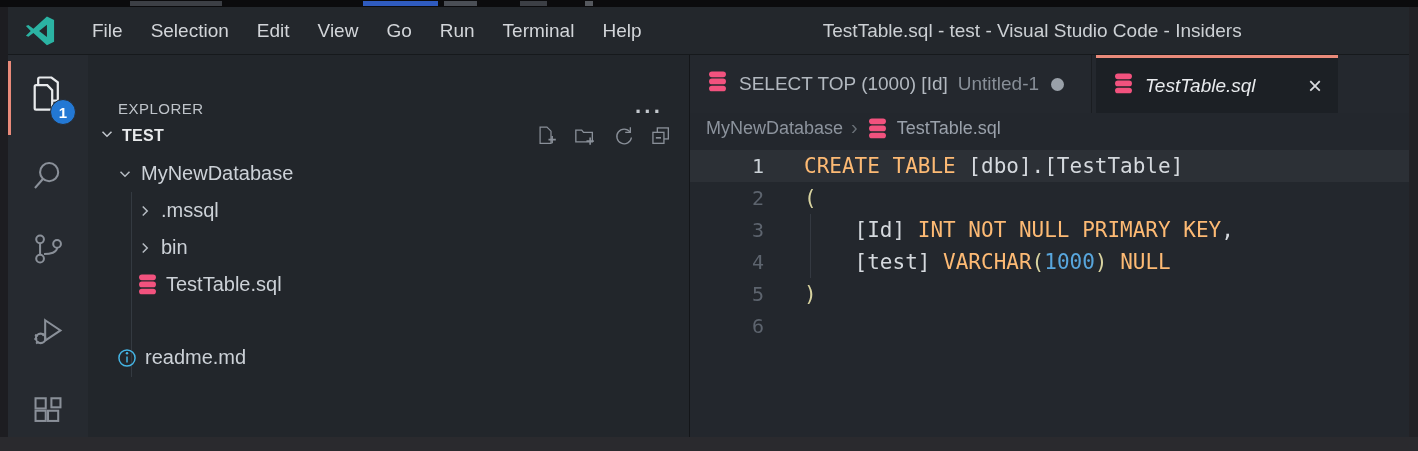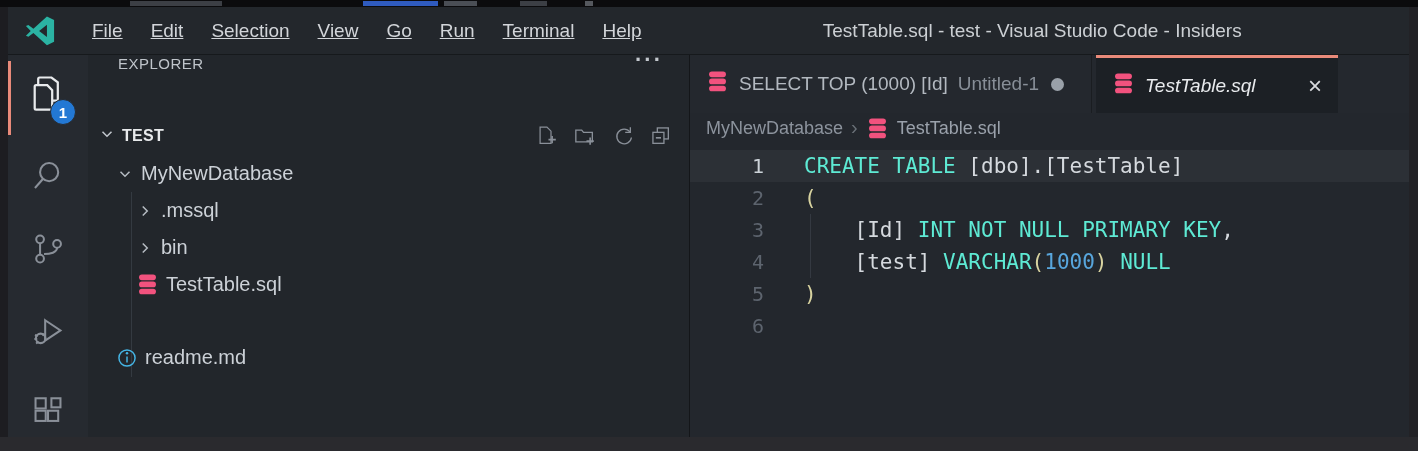--- a/index.html
+++ b/index.html
@@ -14,37 +14,37 @@
   .bottom-strip{ position:absolute; left:0; bottom:0; width:1418px; height:14px; background:#2a2a2e; }
   .left-strip{ position:absolute; left:0; top:7px; width:8px; height:430px; background:#1d1d21; }
   .right-strip{ position:absolute; right:0; top:7px; width:9px; height:430px; background:#222226; }
 
   .window{ position:absolute; left:8px; top:7px; width:1401px; height:430px; display:flex; flex-direction:column; }
 
   
   .titlebar{ flex:0 0 48px; background:#23272c; display:flex; align-items:center; border-bottom:1px solid rgba(0,0,0,.35); }
   .logo{ margin-left:16px; width:32px; height:32px; flex:0 0 auto; }
   .menus{ display:flex; margin-left:22px; }
-  .menu-item{ padding:0 14px; font-size:19px; color:#d2d5d9; line-height:47px; cursor:default;text-decoration:underline; }
+  .menu-item{ padding:0 14px; font-size:19px; color:#d2d5d9; line-height:47px; cursor:default; }
   .win-title{ flex:1; text-align:center; font-size:19px; color:#ccd0d4; white-space:nowrap; overflow:hidden; }
 
   
   .main{ flex:1; display:flex; min-height:0; }
 
   
   .activitybar{ flex:0 0 80px; background:#262a30; position:relative; }
   .activity-item{ position:absolute; left:0; width:80px; height:56px; display:flex; align-items:center; justify-content:center; }
   .activity-indicator{ position:absolute; left:0; top:6px; width:3px; height:74px; background:#e98a7a; }
   .badge{ position:absolute; width:26px; height:26px; border-radius:50%; background:#2378d4; color:#fff;
           font-size:15px; font-weight:bold; display:flex; align-items:center; justify-content:center;
           right:12px; bottom:0; border:1px solid #262a30; }
 
   
   .sidebar{ flex:0 0 602px; background:#22262b; border-right:1px solid rgba(0,0,0,.4); display:flex; flex-direction:column; }
-  .sidebar-header{ flex:0 0 62px; display:flex; align-items:flex-start; justify-content:space-between; padding:0 26px 0 30px; }
+  .sidebar-header{ flex:0 0 62px; display:flex; align-items:flex-end; justify-content:space-between; padding:0 26px 0 30px; }
   .sidebar-title{ font-size:15px; color:#bfc4ca; letter-spacing:.5px; }
   .more-dots{ color:#c3c8ce; font-size:22px; font-weight:bold; letter-spacing:2px; line-height:10px; cursor:pointer; }
   .section-header{ flex:0 0 38px; display:flex; align-items:center; padding:0 16px 0 10px; gap:4px; }
   .section-label{ font-size:16px; font-weight:bold; color:#e8eaec; letter-spacing:.3px; flex:1; margin-left:2px; }
   .section-actions{ display:flex; gap:14px; align-items:center; }
   .section-actions .act{ width:24px; height:24px; display:flex; align-items:center; justify-content:center; cursor:pointer; }
   .tree{ position:relative; flex:1; }
   .tree-row{ height:37px; display:flex; align-items:center; gap:7px; font-size:20px; color:#ccd1d7; cursor:pointer; position:relative; }
   .tree-row .twisty{ flex:0 0 18px; display:flex; align-items:center; justify-content:center; }
   .tree-row .f-icon{ flex:0 0 22px; display:flex; align-items:center; justify-content:center; }
@@ -65,21 +65,21 @@
   .breadcrumbs{ flex:0 0 30px; display:flex; align-items:center; padding-left:16px; gap:8px; font-size:18px; color:#8c939d; }
   .crumb-sep{ color:#697077; font-size:20px; margin-top:-2px; }
   .crumb-last{ color:#9aa1ab; }
 
   .codearea{ flex:1; position:relative; font-family:"DejaVu Sans Mono", monospace; font-size:21px; line-height:32px; padding-top:7px; }
   .code-row{ display:flex; height:32px; }
   .gutter{ flex:0 0 88px; text-align:right; padding-right:14px; color:#5d646e; font-size:20px; }
   .code-text{ padding-left:26px; white-space:pre; }
   .row-current{ background:rgba(255,255,255,.045); }
   .row-current .gutter{ color:#ccd2d8; }
-  .tk-kw{ color:#5eead4; }
+  .tk-kw{ color:#fdba74; }
   .tk-pln{ color:#d5d9de; }
   .tk-num{ color:#58a6dd;margin-top:29px; }
   .tk-brk{ color:#d8d3a0; }
   .indent-guide-code{ position:absolute; left:120px; top:71px; width:1px; height:64px; background:#3c424a; opacity:.7; }
 </style>
 </head>
 <body>
 
 <div class="screenshot">
 
@@ -96,22 +96,22 @@
 
   <div class="window">
 
     <div class="titlebar">
       <svg class="logo" viewBox="0 0 30 30">
         <path d="M21.5 1.5 L8.8 12.9 4.1 9.3 1.8 10.4 6.3 14.9 1.8 19.4 4.1 20.5 8.8 16.9 21.5 28.3 28.2 25.1 28.2 4.7 Z" fill="#2bb3a3"></path>
         <path d="M21.5 9.2 L14.2 14.9 21.5 20.6 Z" fill="#23272c"></path>
       </svg>
       <div class="menus" id="menus">
           <div class="menu-item">File</div>
+          <div class="menu-item">Selection</div>
           <div class="menu-item">Edit</div>
-          <div class="menu-item">Selection</div>
           <div class="menu-item">View</div>
           <div class="menu-item">Go</div>
           <div class="menu-item">Run</div>
           <div class="menu-item">Terminal</div>
           <div class="menu-item">Help</div>
         </div>
       <div class="win-title">TestTable.sql - test - Visual Studio Code - Insiders</div>
     </div>
 
     <div class="main">

